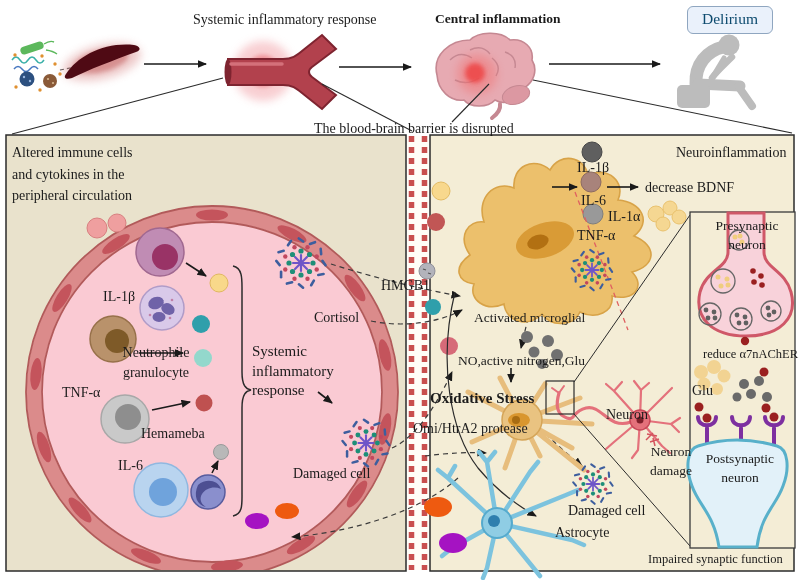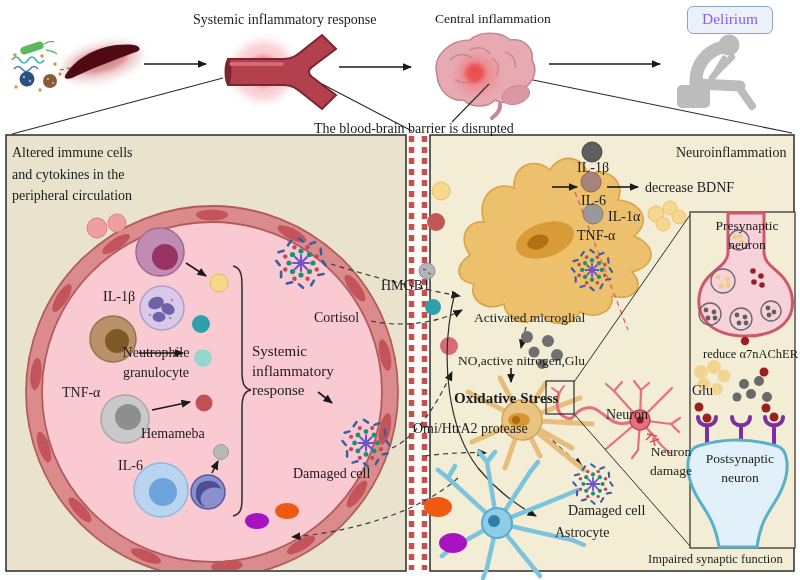--- a/index.html
+++ b/index.html
@@ -7,21 +7,21 @@
          font-family:"Liberation Serif","DejaVu Serif",serif;}
   #gfx{position:absolute;left:0;top:0;}
   .lbl{position:absolute;font-family:"Liberation Serif","DejaVu Serif",serif;
        font-size:14px;color:#1b1b1b;line-height:1.4;white-space:nowrap;}
   .wrap{white-space:normal;}
   .c{text-align:center;}
   .s15{font-size:15px;} .s13{font-size:13.5px;} .s12{font-size:12.5px;}
   .b{font-weight:bold;}
   #delirium-box{position:absolute;left:687px;top:6px;width:84px;height:23px;
       background:#eaf1fb;border:1.5px solid #8fa6c0;border-radius:6px;
-      text-align:center;font-size:15.5px;padding-top:3px;color:#8b5cf6;}
+      text-align:center;font-size:15.5px;padding-top:3px;color:#0c4a6e;}
 </style>
 </head>
 <body>
 
 <div id="stage">
 
 <svg id="gfx" width="800" height="580" viewBox="0 0 800 580">
   <defs>
     <marker id="arr" markerWidth="11" markerHeight="9" refX="8.5" refY="4" orient="auto" markerUnits="userSpaceOnUse">
       <path d="M0,0 L9.5,4 L0,8 Z" fill="#1a1a1a"></path>
@@ -407,21 +407,21 @@
     <path d="M774,446 L774,428"></path>
         <path d="M765,417 C765,428 783,428 783,417"></path>
     <circle cx="707" cy="418" r="4.5" fill="#9a2020" stroke="none"></circle>
     <circle cx="774" cy="417" r="4.5" fill="#9a2020" stroke="none"></circle>
   </g>
 
   <path d="M698,446 C687,449 685,468 692,486 C699,506 714,514 719,547 L757,547 C761,514 776,506 783,486 C790,468 788,449 777,446 C750,438 724,438 698,446 Z" fill="#e2f1f9" stroke="#58b0ca" stroke-width="3"></path>
 </svg>
 
 <div class="lbl" style="left:193px;top:10px;">Systemic inflammatory response</div>
-<div class="lbl s13" style="left:435px;top:10px;">Central inflammation</div>
+<div class="lbl s13" style="left:435px;top:10px;font-weight:bold;">Central inflammation</div>
 <div id="delirium-box">Delirium</div>
 <div class="lbl wrap" style="left:12px;top:142px;width:142px;line-height:1.55;">Altered immune cells and cytokines in the peripheral circulation</div>
 
 <div class="lbl" style="left:314px;top:119px;">The blood-brain barrier is disrupted</div>
 <div class="lbl" style="left:103px;top:287px;">IL-1β</div>
 <div class="lbl wrap c" style="left:110px;top:343px;width:92px;">Neutrophile granulocyte</div>
 <div class="lbl" style="left:62px;top:383px;">TNF-α</div>
 <div class="lbl" style="left:141px;top:424px;">Hemameba</div>
 <div class="lbl" style="left:118px;top:456px;">IL-6</div>
 <div class="lbl wrap s15" style="left:252px;top:342px;width:88px;line-height:1.3;">Systemic inflammatory response</div>
@@ -430,21 +430,21 @@
 <div class="lbl" style="left:314px;top:308px;">Cortisol</div>
 
 <div class="lbl" style="left:676px;top:143px;">Neuroinflammation</div>
 <div class="lbl" style="left:577px;top:158px;">IL-1β</div>
 <div class="lbl" style="left:581px;top:191px;">IL-6</div>
 <div class="lbl" style="left:645px;top:178px;">decrease BDNF</div>
 <div class="lbl" style="left:608px;top:207px;">IL-1α</div>
 <div class="lbl" style="left:577px;top:226px;">TNF-α</div>
 <div class="lbl s13" style="left:474px;top:309px;">Activated microglial</div>
 <div class="lbl s13" style="left:458px;top:352px;">NO,active nitrogen,Glu</div>
-<div class="lbl b s15" style="left:454px;top:388px;">Oxidative Stress</div>
+<div class="lbl b s15" style="left:430px;top:388px;">Oxidative Stress</div>
 <div class="lbl" style="left:413px;top:419px;">Omi/HtrA2 protease</div>
 <div class="lbl" style="left:590px;top:405px;margin-left:16px;">Neuron</div>
 <div class="lbl wrap c s13" style="left:638px;top:443px;width:66px;">Neuron damage</div>
 <div class="lbl" style="left:568px;top:501px;">Damaged cell</div>
 <div class="lbl" style="left:516px;top:523px;margin-left:39px;">Astrocyte</div>
 <div class="lbl s12" style="left:648px;top:551px;">Impaired synaptic function</div>
 
 <div class="lbl wrap c s13" style="left:708px;top:217px;width:78px;">Presynaptic neuron</div>
 <div class="lbl s12" style="left:703px;top:346px;">reduce α7nAChER</div>
 <div class="lbl" style="left:692px;top:381px;">Glu</div>

